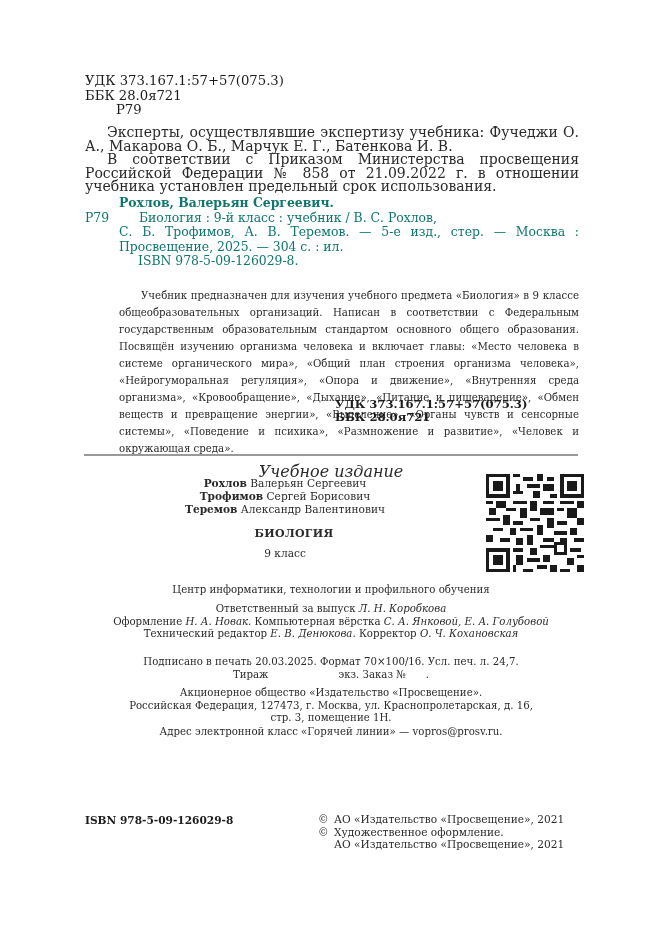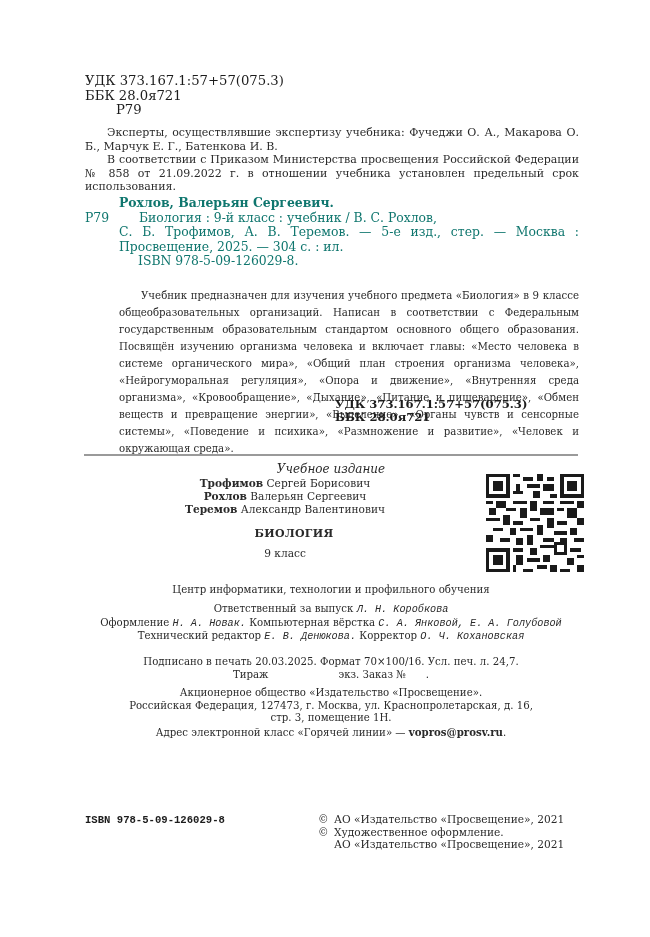--- a/index.html
+++ b/index.html
@@ -4,50 +4,50 @@
   <style>
     html, body { margin: 0; padding: 0; background: #ffffff; }
     body {
       width: 650px; height: 937px; position: relative; overflow: hidden;
       font-family: "DejaVu Serif", "Liberation Serif", serif;
       color: #2a2a2a;
     }
     .abs { position: absolute; }
     .codes { left: 85px; top: 74px; font-size: 13.2px; line-height: 14.5px; color: #1c1c1c; }
     .codes .p79 { padding-left: 31px; }
-    .experts { left: 85px; top: 126px; width: 494px; font-size: 11px; line-height: 13.6px; text-align: justify; }
+    .experts { left: 85px; top: 126px; width: 494px; font-size: 14px; line-height: 13.6px; text-align: justify; }
     .indent { text-indent: 22px; }
     .biblio { left: 85px; top: 196px; width: 494px; font-size: 12.4px; line-height: 14.6px; color: #0f766e; }
     .biblio .author { padding-left: 34px; font-weight: bold; }
     .biblio .row { display: flex; }
     .biblio .code { width: 34px; flex: none; }
     .biblio .desc { flex: 1; text-align: justify; }
     .biblio .cont { padding-left: 34px; text-align: justify; }
     .biblio .isbn { padding-left: 53px; }
     .annot { left: 119px; top: 287px; width: 460px; font-size: 10.2px; line-height: 17px; text-align: justify; }
     .annot .first { text-indent: 22px; }
     .udk-right { left: 335px; top: 398px; font-size: 11.6px; line-height: 13px; font-weight: bold; color: #1c1c1c; }
     .divider { left: 84px; top: 454px; width: 494px; height: 1.5px; background: #9a9a9a; }
     .center-block { left: 84px; width: 494px; text-align: center; }
-    .edition { top: 462px; font-size: 12px; font-style: italic; }
+    .edition { top: 462px; font-size: 16px; font-style: italic; }
     .authors { top: 477px; left: 150px; width: 270px; text-align: center; font-size: 10.6px; line-height: 13px; }
     .authors b { font-weight: bold; }
     .title { top: 527px; left: 159px; width: 270px; text-align: center; font-size: 11px; font-weight: bold; letter-spacing: 0.3px; }
     .grade { top: 547px; left: 150px; width: 270px; text-align: center; font-size: 10.6px; line-height: 13px; }
     .qr { left: 486px; top: 474px; width: 98px; height: 98px; }
     .center-info { top: 584px; font-size: 10.2px; }
     .credits { top: 603px; font-size: 10.2px; line-height: 12.5px; }
-    .credits i { font-style: italic; font-family: Liberation Mono, monospace; }
+    .credits i { font-style: italic; }
     .print { top: 656px; font-size: 10.2px; line-height: 12.5px; text-align: center; }
     .print .gap1 { display: inline-block; width: 70px; }
     .print .gap2 { display: inline-block; width: 20px; }
     .publisher { top: 687px; font-size: 10.2px; line-height: 12.5px; }
     .hotline { top: 726px; font-size: 10.2px; }
-    .hotline b { font-weight: bold; }
-    .isbn-bottom { left: 85px; top: 814px; font-size: 10.6px; font-weight: bold; color: #1c1c1c; font-family: Liberation Mono, monospace; }
+    .hotline b { font-weight: normal; }
+    .isbn-bottom { left: 85px; top: 814px; font-size: 10.6px; font-weight: bold; color: #1c1c1c; }
     .copyright { left: 318px; top: 813px; font-size: 10.6px; line-height: 12.6px; }
     .copyright .line { display: flex; }
     .copyright .sym { width: 16px; flex: none; }
   </style>
 </head>
 <body>
 
 <div class="abs codes">
   <div>УДК 373.167.1:57+57(075.3)</div>
   <div>ББК 28.0я721</div>
@@ -76,22 +76,22 @@
 <div class="abs udk-right">
   <div>УДК 373.167.1:57+57(075.3)</div>
   <div>ББК 28.0я721</div>
 </div>
 
 <div class="abs divider"></div>
 
 <div class="abs center-block edition">Учебное издание</div>
 
 <div class="abs authors">
+  <div><b>Рохлов</b> <span>Валерьян Сергеевич</span></div>
   <div><b>Трофимов</b> <span>Сергей Борисович</span></div>
-  <div><b>Рохлов</b> <span>Валерьян Сергеевич</span></div>
   <div><b>Теремов</b> <span>Александр Валентинович</span></div>
 </div>
 
 <div class="abs title">БИОЛОГИЯ</div>
 
 <div class="abs grade">
   <div>9 класс</div>
 </div>
 
 <svg class="abs qr" viewBox="0 0 29 29" shape-rendering="crispEdges">

